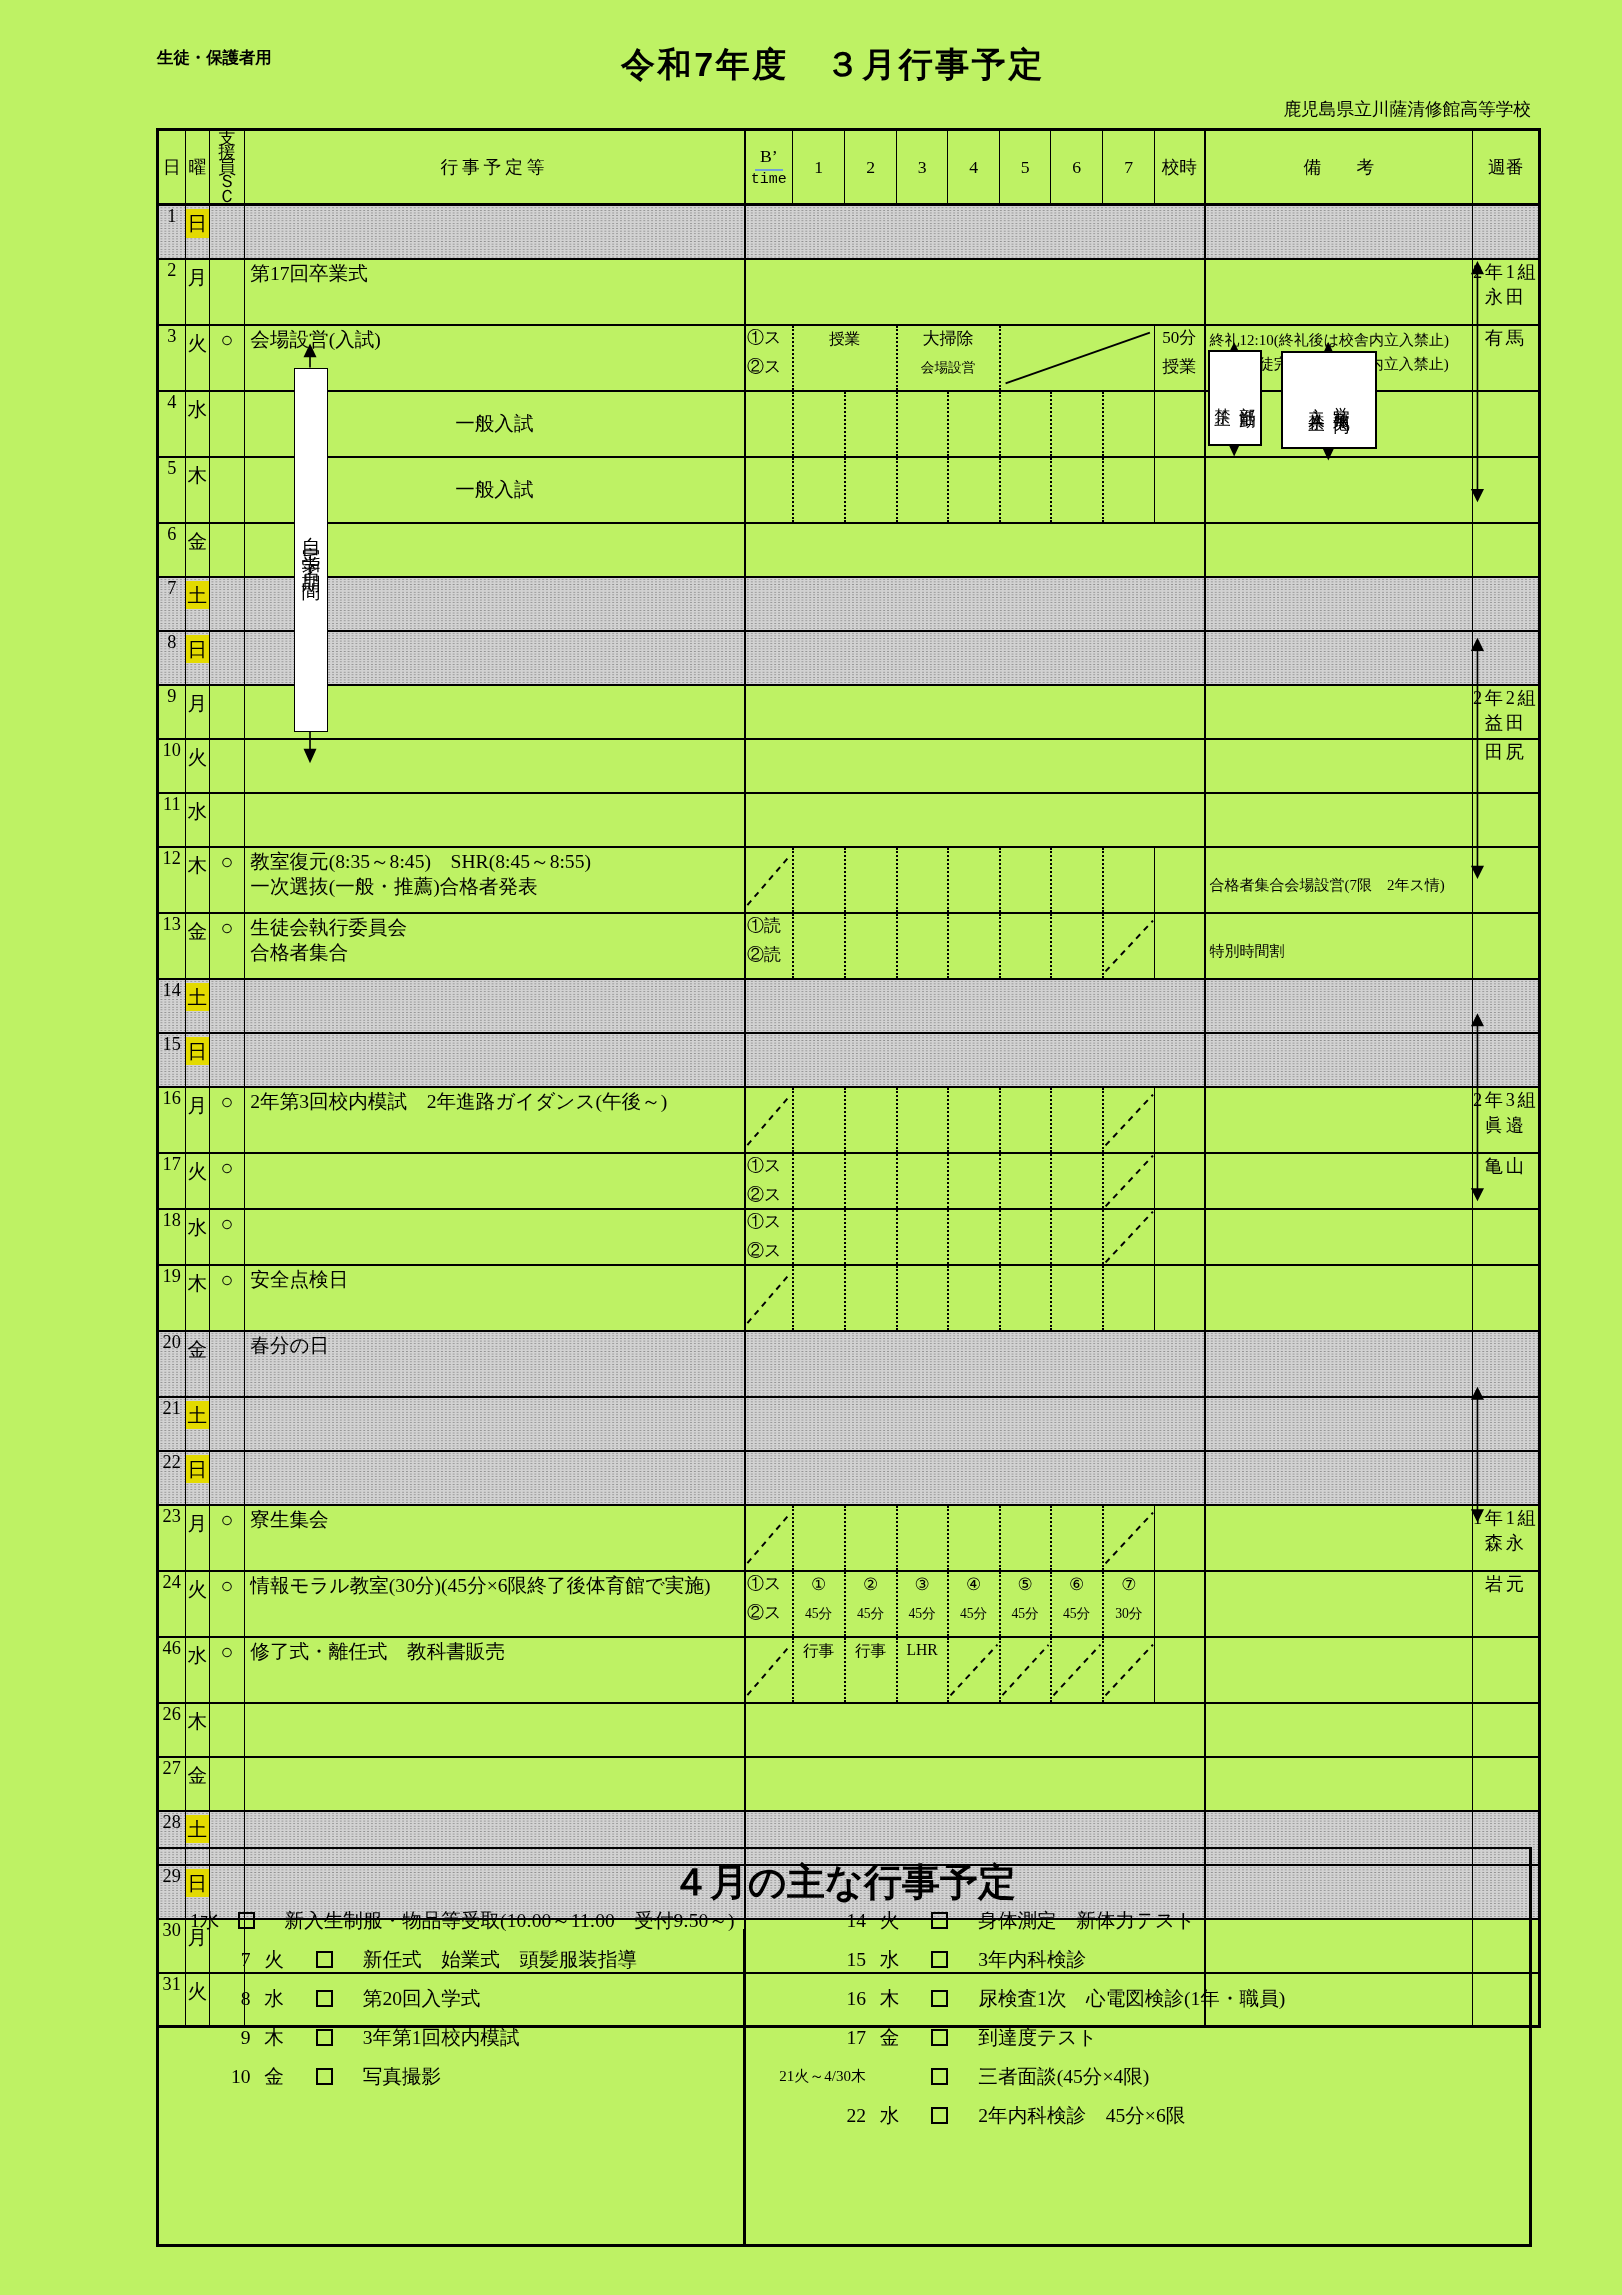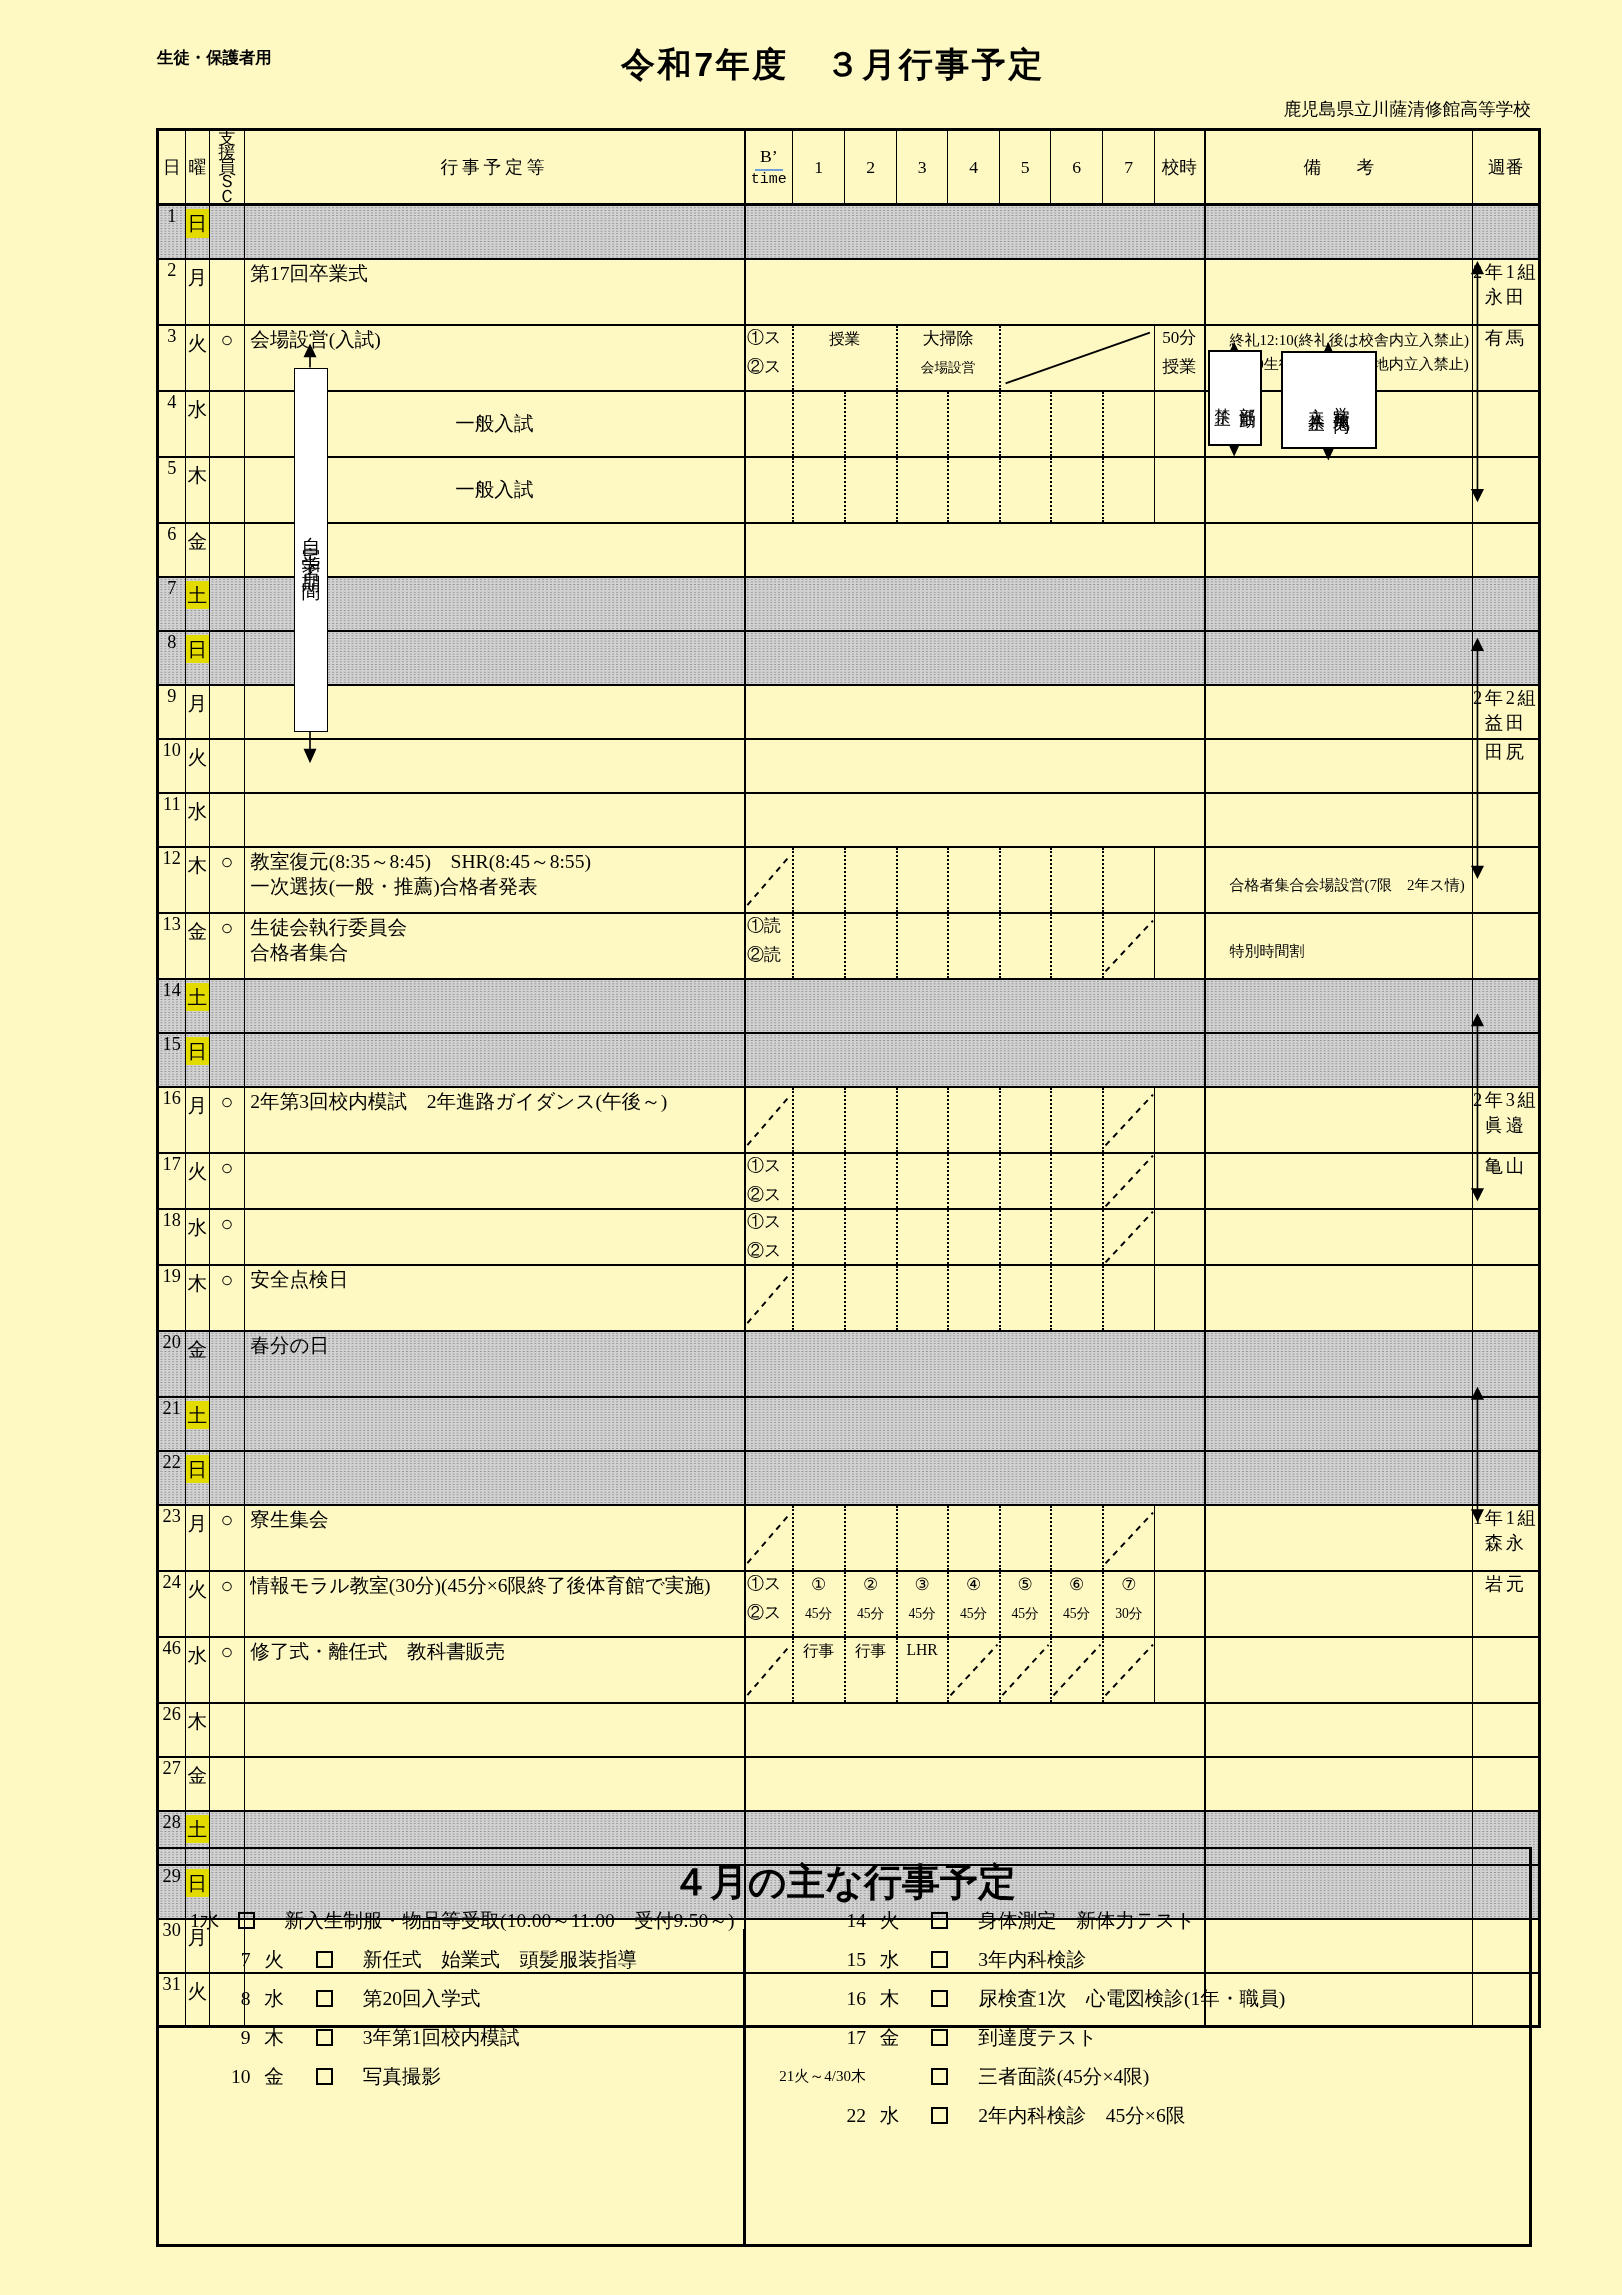--- a/index.html
+++ b/index.html
@@ -1,17 +1,17 @@
 <!DOCTYPE html>
 <html style="font-size:10.5px"><head>
 <meta charset="utf-8">
 <style>
   * { margin:0; padding:0; box-sizing:border-box; }
   body { background:#fff; }
-  .page { position:relative; width:1622px; height:2295px; background:#fef9c3;
+  .page { position:relative; width:1622px; height:2295px; background:#bef264;
           font-family:"Liberation Serif","DejaVu Serif",serif; color:#000; overflow:hidden; }
 
   
   .audience { position:absolute; left:157px; top:47px; font-family:"Liberation Sans","DejaVu Sans",sans-serif;
               font-size:16.4px; font-weight:bold; }
   .main-title { position:absolute; left:0; top:42px; width:1622px; text-align:center;
                 font-family:"Liberation Sans","DejaVu Sans",sans-serif; font-size:34px; font-weight:bold; letter-spacing:2.6px;padding-left:44px; }
   .school { position:absolute; left:0; top:97px; width:1531px; text-align:right; font-size:17.7px; }
 
   
@@ -51,21 +51,21 @@
   .pwrap { display:flex; flex-direction:column; height:54px; align-items:center; justify-content:space-between; padding:3.3px 0; }
   .pl1 { font-size:17px; line-height:19.6px; }
   .pl2 { font-size:13.7px; line-height:17px; }
   .ptxt { font-size:15.7px; text-align:center; padding-top:3.9px; }
 
   .kwrap { display:flex; flex-direction:column; height:54px; justify-content:space-between; padding:2.6px 1.3px; }
   .kl { font-size:17px; line-height:19.6px; text-align:center; white-space:nowrap; }
 
   .rem { display:flex; flex-direction:column; justify-content:center; height:54px; padding-left:3.9px; }
   .rem.bottom { justify-content:flex-end; padding-bottom:3.9px; }
-  .reml { font-size:15px; line-height:23.6px; white-space:nowrap;margin-left:20px; }
+  .reml { font-size:15px; line-height:23.6px; white-space:nowrap; }
 
   td.c-week { text-align:center; }
   .wkl { font-size:18.3px; line-height:25px; letter-spacing:2.6px; white-space:nowrap; }
 
   svg.diag { position:absolute; left:0; top:0; width:100%; height:100%; display:block; }
 
   
   .vbox { position:absolute; background:#fff; border:2px solid #000; display:flex; flex-direction:row-reverse;
           justify-content:center; align-items:center; z-index:5; }
   .vcol { writing-mode:vertical-rl; text-orientation:upright; font-size:17px; letter-spacing:5.2px; line-height:22px; }

